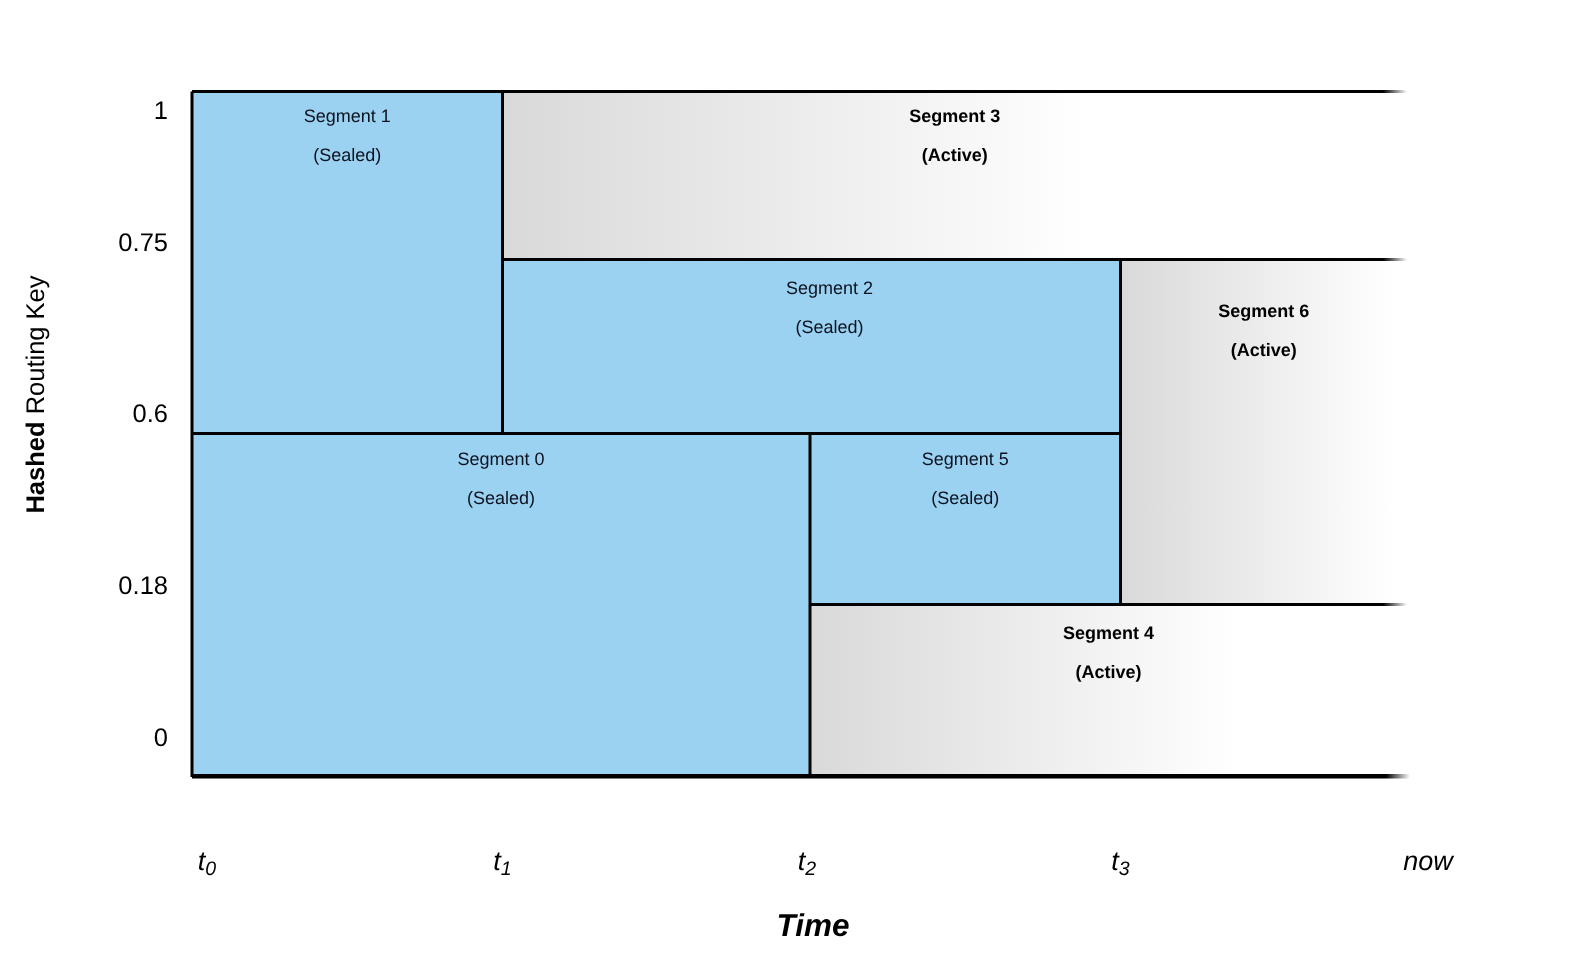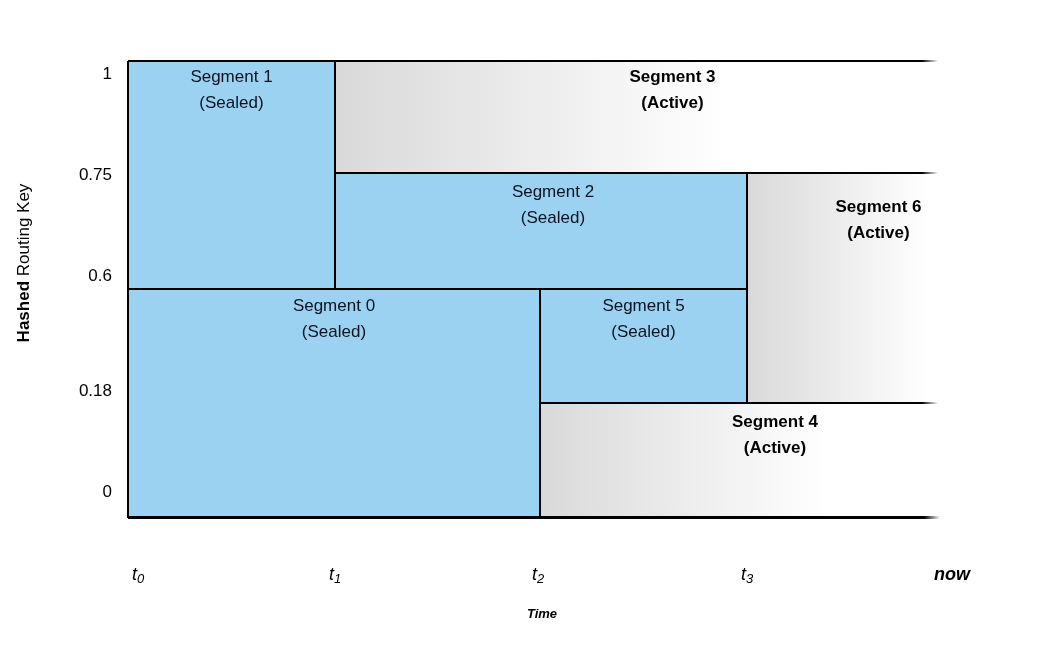--- a/index.html
+++ b/index.html
@@ -41,28 +41,27 @@
   .hline { height: 2px; }
   .vline { width: 2px; }
   .fade-right {
     background: linear-gradient(90deg, var(--line-color, #000000) calc(100% - 16px), rgba(0,0,0,0) 100%);
   }
   
   .seg-label {
     position: absolute;
     z-index: 10;
     text-align: center;
-    font-size: 17px;
+    font-size: 12px;
     line-height: 26px;
     color: #0b1220;
   }
   .seg-label.active-label {
     font-weight: bold;
     color: #000000;
-    padding-left: 36px;
   }
   
   .ytick {
     position: absolute;
     left: 40px;
     width: 72px;
     text-align: right;
     font-size: 17px;
     line-height: 24px;
     color: #000000;
@@ -95,21 +94,21 @@
     color: #000000;
     white-space: nowrap;
   }
   .y-axis-title .bold-part { font-weight: bold; }
   .x-axis-title {
     position: absolute;
     left: 442px;
     top: 606px;
     width: 200px;
     text-align: center;
-    font-size: 13px;
+    font-size: 21px;
     font-weight: bold;
     font-style: italic;
     color: #000000;
   }
 </style>
 </head>
 <body>
 
 <div id="canvas">
 
@@ -154,38 +153,38 @@
   <div class="seg-label" style="left:540px; top:293px; width:207px;">
     <div>Segment 5</div>
     <div>(Sealed)</div>
   </div>
   <div class="seg-label active-label" style="left:540px; top:409px; width:398px;">
     <div>Segment 4</div>
     <div>(Active)</div>
   </div>
 
   <div class="ytick" style="top:62px;">1</div>
-  <div class="ytick" style="top:163px;">0.75</div>
+  <div class="ytick" style="top:150px;">0.75</div>
   <div class="ytick" style="top:264px;">0.6</div>
   <div class="ytick" style="top:379px;">0.18</div>
   <div class="ytick" style="top:480px;">0</div>
 
   <div class="xtick" style="left:93px; top:537px;">
     <span>t</span><span class="sub">0</span>
   </div>
   <div class="xtick" style="left:290px; top:537px;">
     <span>t</span><span class="sub">1</span>
   </div>
   <div class="xtick" style="left:493px; top:537px;">
     <span>t</span><span class="sub">2</span>
   </div>
   <div class="xtick" style="left:702px; top:537px;">
     <span>t</span><span class="sub">3</span>
   </div>
-  <div class="xtick" style="left:907px; top:537px;font-weight:bold;">
+  <div class="xtick" style="left:907px; top:537px;">
     <span>now</span><span class="sub"></span>
   </div>
 
   <div class="y-axis-title">
     <span class="bold-part">Hashed</span><span> Routing Key</span>
   </div>
   <div class="x-axis-title">Time</div>
 
 </div>
 

